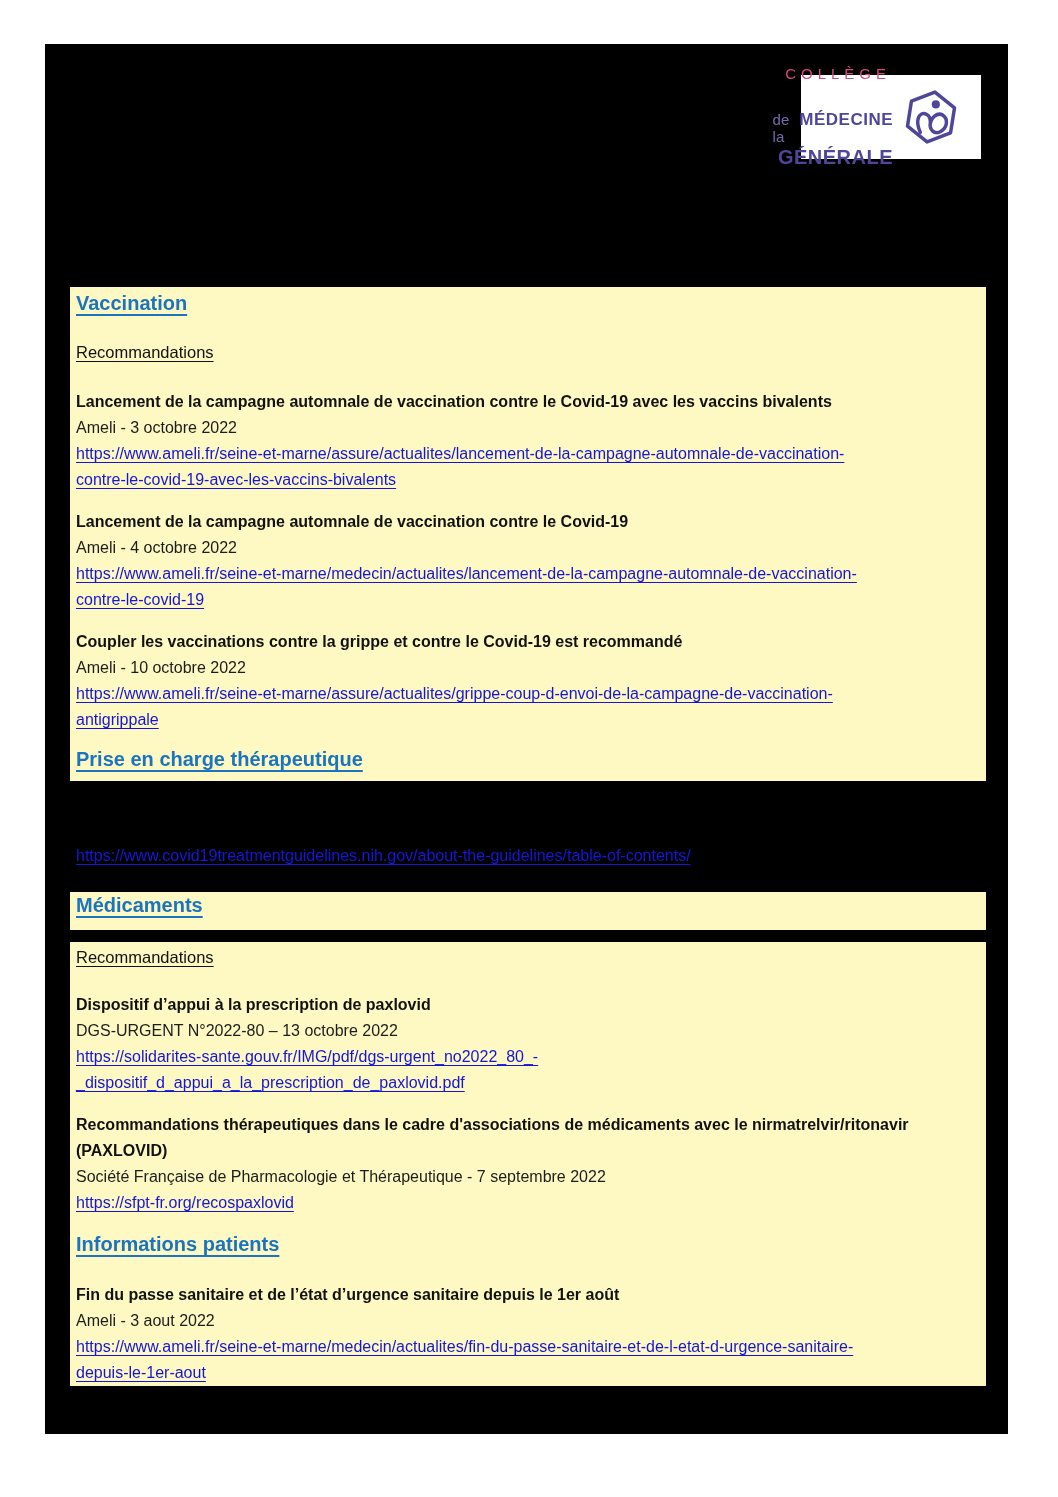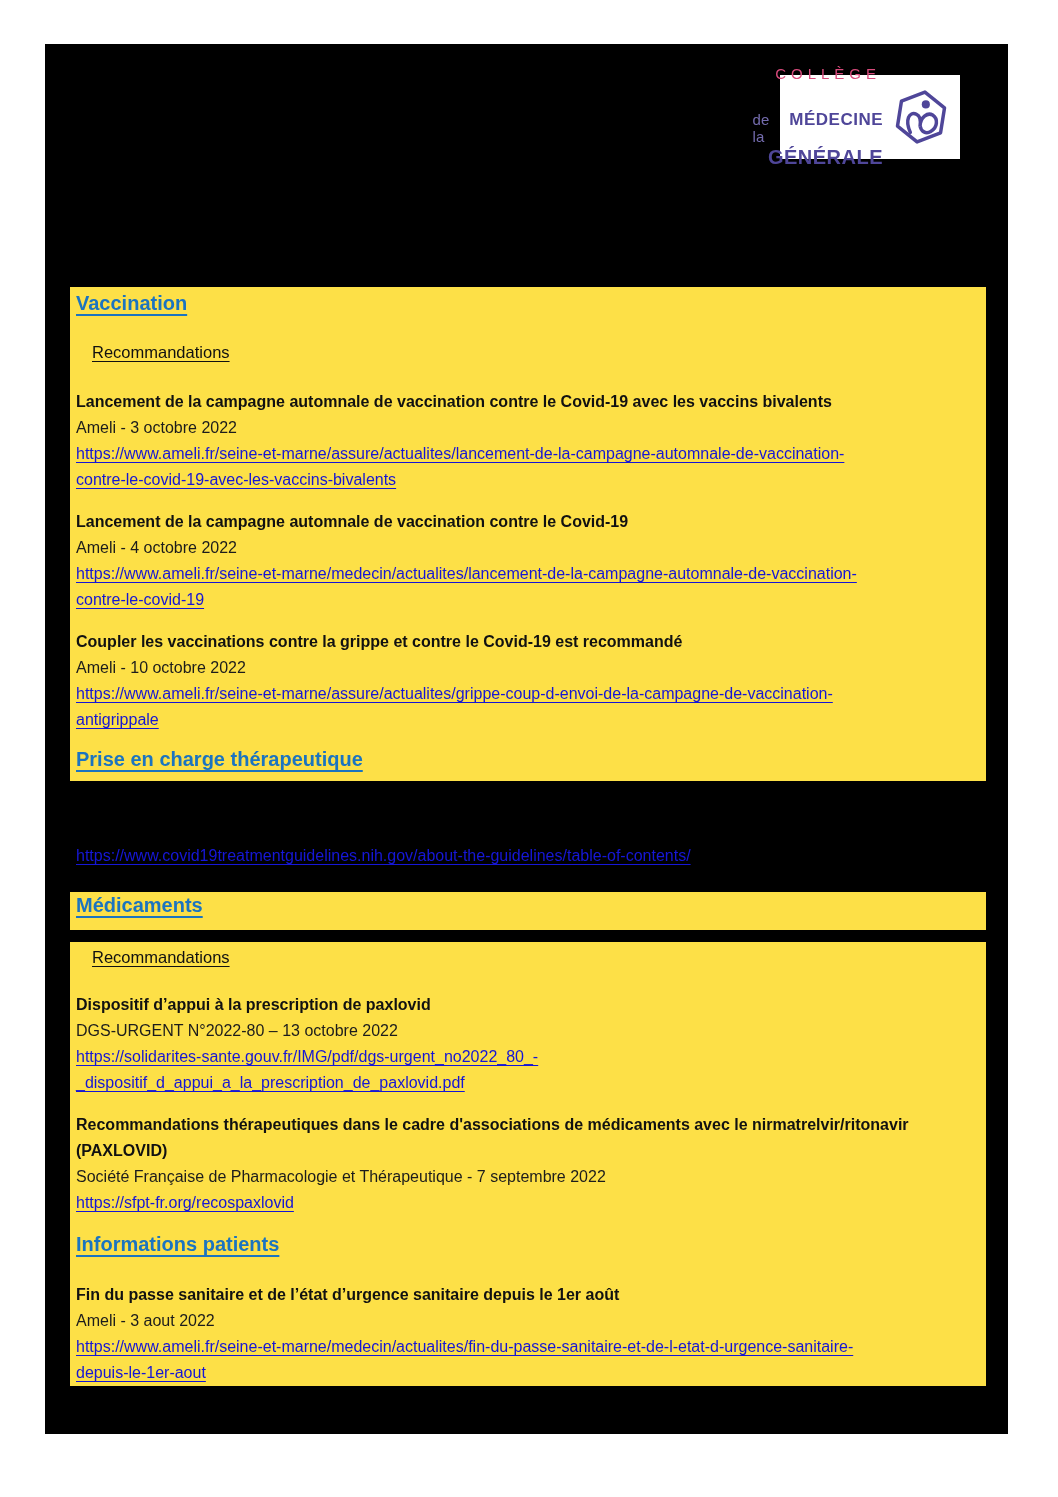--- a/index.html
+++ b/index.html
@@ -14,54 +14,53 @@
     width:1058px;height:1497px;position:relative;
     font-family:"Liberation Sans","DejaVu Sans",sans-serif;
     color:#1a1a1a;
   }
   .black-panel{
     position:absolute;left:45px;top:44px;width:963px;height:1390px;
     background:#000;
   }
   
   .logo-card{
-    position:absolute;left:735px;top:31px;width:180px;height:84px;
+    position:absolute;left:756px;top:31px;width:180px;height:84px;
     background:#fff;display:flex;align-items:center;justify-content:flex-end;
-    gap:7px;padding:6px 8px 6px 4px;
+    gap:7px;padding:6px 19px 6px 4px;
   }
   .logo-text{display:flex;flex-direction:column;align-items:flex-end;line-height:1.12;}
   .logo-college{
     color:var(--logo-pink);font-size:15px;letter-spacing:5px;font-weight:400;
     margin-right:2px;
   }
-  .logo-line2{display:flex;align-items:baseline;gap:20px;}
+  .logo-line2{display:flex;align-items:baseline;gap:10px;}
   .logo-dela{color:#746cae;font-size:15px;font-weight:400;}
   .logo-med{color:var(--logo-purple);font-size:17px;font-weight:bold;letter-spacing:.5px;margin-top:28px;}
   .logo-gen{color:var(--logo-purple);font-size:20px;font-weight:bold;letter-spacing:.5px;}
   .logo-icon svg{display:block;}
 
   
   .white-box{
-    position:absolute;left:25px;width:916px;background:#fde047;
+    position:absolute;left:25px;width:916px;background:#fef9c3;
     padding:4px 6px 0 6px;
   }
   .box1{top:243px;height:494px;}
   .strip-medicaments{top:848px;height:38px;padding-top:1px;}
   .box2{top:898px;height:444px;}
 
   .section-heading{
     color:var(--heading-blue);font-size:20px;font-weight:bold;
     text-decoration:underline;text-decoration-thickness:2px;text-underline-offset:4px;
     line-height:24px;display:inline-block;
   }
   .sub-heading{
     font-size:16.5px;color:#111;line-height:22px;
     text-decoration:underline;text-underline-offset:3px;
     display:inline-block;
-    margin-left:16px;
   }
   .mt-sub{margin-top:26px;display:block;}
   .entry{font-size:16px;line-height:26px;}
   .entry .entry-title{font-weight:bold;color:#111;}
   .entry .entry-title2{font-weight:bold;color:#111;}
   .entry .entry-title2:empty,.entry .link-l2:empty{display:none;}
   .entry .entry-source{color:#1c1c1c;}
   .entry-link{
     color:var(--link-blue);text-decoration:underline;text-underline-offset:3px;
     display:block;cursor:pointer;word-break:keep-all;

